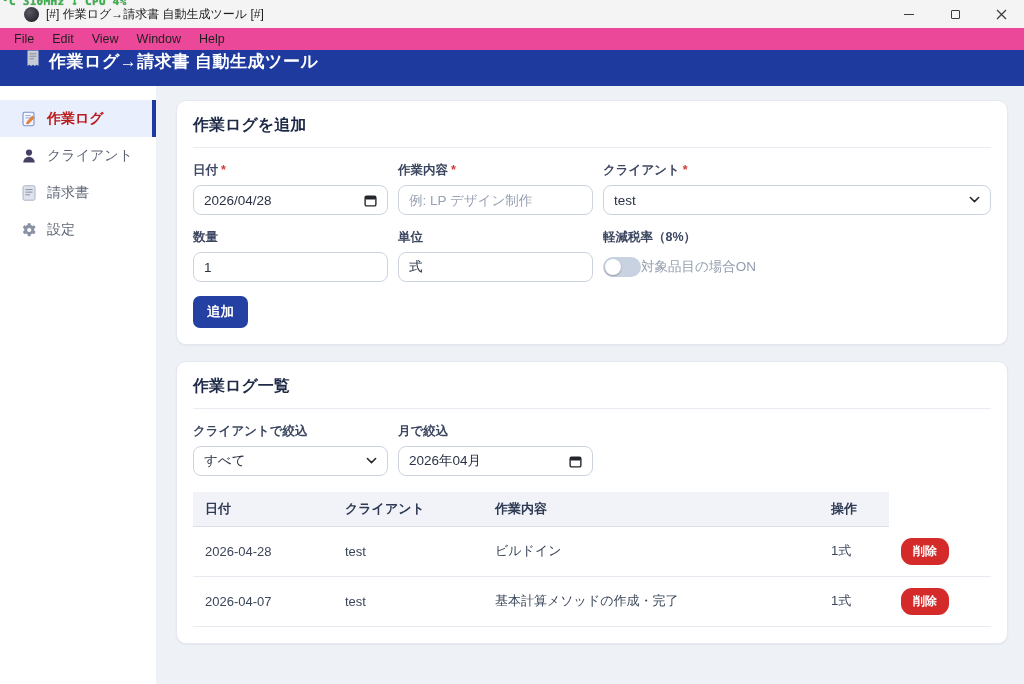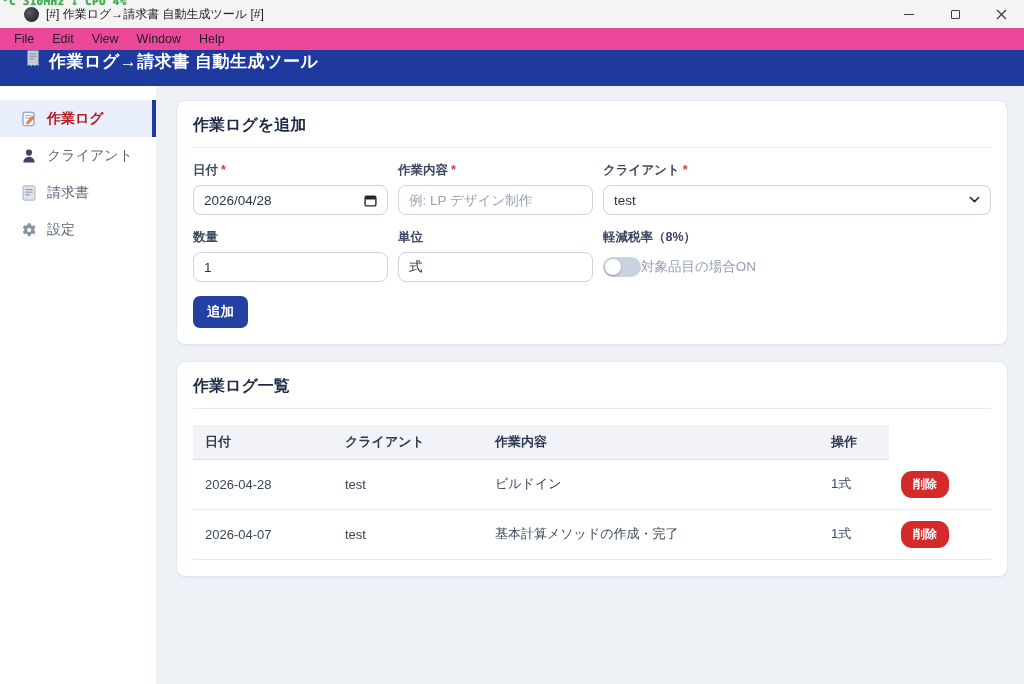--- a/index.html
+++ b/index.html
@@ -192,20 +192,41 @@
               </div>
             <span class="toggle-label">対象品目の場合ON</span>
           </div>
         </div>
       </div>
       <button class="btn-primary">追加</button>
     </section>
 
     <section class="card">
       <div class="card-title">作業ログ一覧</div>
+      <div class="filters-grid">
+        <div>
+          <span class="flabel">クライアントで絞込</span>
+          <div class="control">
+            <span class="val">すべて</span>
+            <svg width="11" height="8" viewBox="0 0 12 8">
+                <path d="M1.5 1.3 L6 5.8 L10.5 1.3" stroke="#23262b" stroke-width="1.7" fill="none" stroke-linecap="round"></path>
+              </svg>
+          </div>
+        </div>
+        <div>
+          <span class="flabel">月で絞込</span>
+          <div class="control">
+            <span class="val">2026年04月</span>
+            <svg width="13" height="13" viewBox="0 0 14 14">
+              <rect x="1.2" y="2.4" width="11.6" height="10.4" rx="1.6" fill="none" stroke="#23262b" stroke-width="1.5"></rect>
+              <rect x="1.2" y="2.4" width="11.6" height="3.4" rx="1.2" fill="#23262b"></rect>
+            </svg>
+          </div>
+        </div>
+      </div>
 
       <table class="log-table">
         <thead>
           <tr>
             <th class="col-date">日付</th>
             <th class="col-client">クライアント</th>
             <th class="col-content">作業内容</th>
             <th class="col-qty">操作</th>
             <th class="no-bg"></th>
           </tr>

